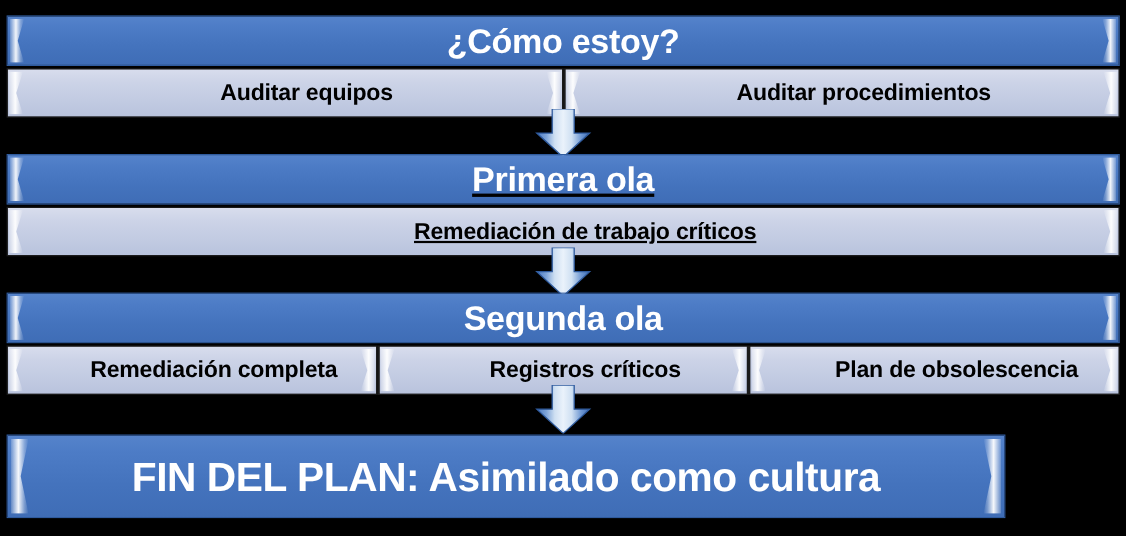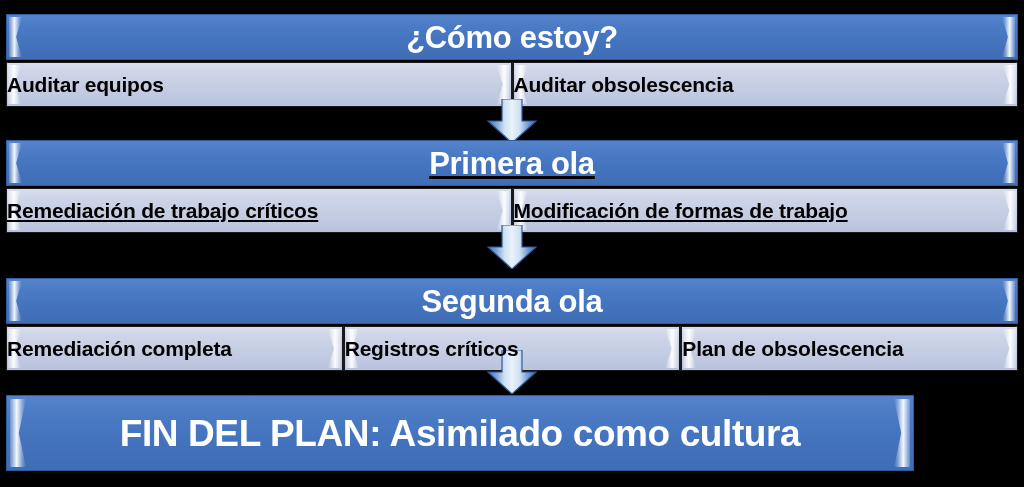--- a/index.html
+++ b/index.html
@@ -98,20 +98,22 @@
     background: linear-gradient(to bottom,
                 #d8dded 0%,
                 #ccd3e7 28%,
                 #c2cbe2 66%,
                 #b9c3dd 100%);
     border: 1px solid #1a1a1a;
     box-sizing: border-box;
     overflow: hidden;
     display: flex;
     align-items: center;
+    justify-content: center;
+    padding-left: 40px;
   }
   .segment + .segment {
     border-left-width: 2px;
   }
   .segment::before,
   .segment::after {
     content: "";
     position: absolute;
     top: 2px;
     bottom: 2px;
@@ -219,21 +221,21 @@
 
   <div class="stage" style="top:14px;">
     <div class="stage-header">
       <span class="stage-header-title">¿Cómo estoy?</span>
     </div>
     <div class="segment-row">
       <div class="segment">
         <span class="segment-label">Auditar equipos</span>
       </div>
       <div class="segment">
-        <span class="segment-label">Auditar obsolescencia</span>
+        <span class="segment-label">Auditar procedimientos</span>
       </div>
     </div>
   </div>
 
   <div class="connector" style="top:99px;">
     <svg width="60" height="44" viewBox="0 0 60 44">
       <defs>
         <linearGradient id="arrGrad1" x1="0" y1="0" x2="1" y2="0">
           <stop offset="0%" stop-color="#4a78c0"></stop>
           <stop offset="18%" stop-color="#7ea4d8"></stop>
@@ -249,44 +251,41 @@
   </div>
 
   <div class="stage" style="top:140px;text-decoration:underline;">
     <div class="stage-header">
       <span class="stage-header-title">Primera ola</span>
     </div>
     <div class="segment-row">
       <div class="segment">
         <span class="segment-label">Remediación de trabajo críticos</span>
       </div>
-      <div class="segment">
-        <span class="segment-label">Modificación de formas de trabajo</span>
-      </div>
     </div>
   </div>
 
   <div class="connector" style="top:225px;">
     <svg width="60" height="44" viewBox="0 0 60 44">
       <defs>
         <linearGradient id="arrGrad2" x1="0" y1="0" x2="1" y2="0">
           <stop offset="0%" stop-color="#4a78c0"></stop>
           <stop offset="18%" stop-color="#7ea4d8"></stop>
           <stop offset="34%" stop-color="#cfe0f2"></stop>
           <stop offset="50%" stop-color="#eaf2fb"></stop>
           <stop offset="66%" stop-color="#cfe0f2"></stop>
           <stop offset="84%" stop-color="#6f98d2"></stop>
           <stop offset="100%" stop-color="#3f6cb4"></stop>
         </linearGradient>
       </defs>
       <polygon points="20,0 40,0 40,22 54,22 30,44 6,22 20,22" fill="url(#arrGrad2)" stroke="#2f5b9e" stroke-width="1.2"></polygon>
     </svg>
   </div>
 
-  <div class="stage" style="top:278px;border-radius:16px;">
+  <div class="stage" style="top:266px;border-radius:16px;">
     <div class="stage-header">
       <span class="stage-header-title">Segunda ola</span>
     </div>
     <div class="segment-row">
       <div class="segment">
         <span class="segment-label">Remediación completa</span>
       </div>
       <div class="segment">
         <span class="segment-label">Registros críticos</span>
       </div>

